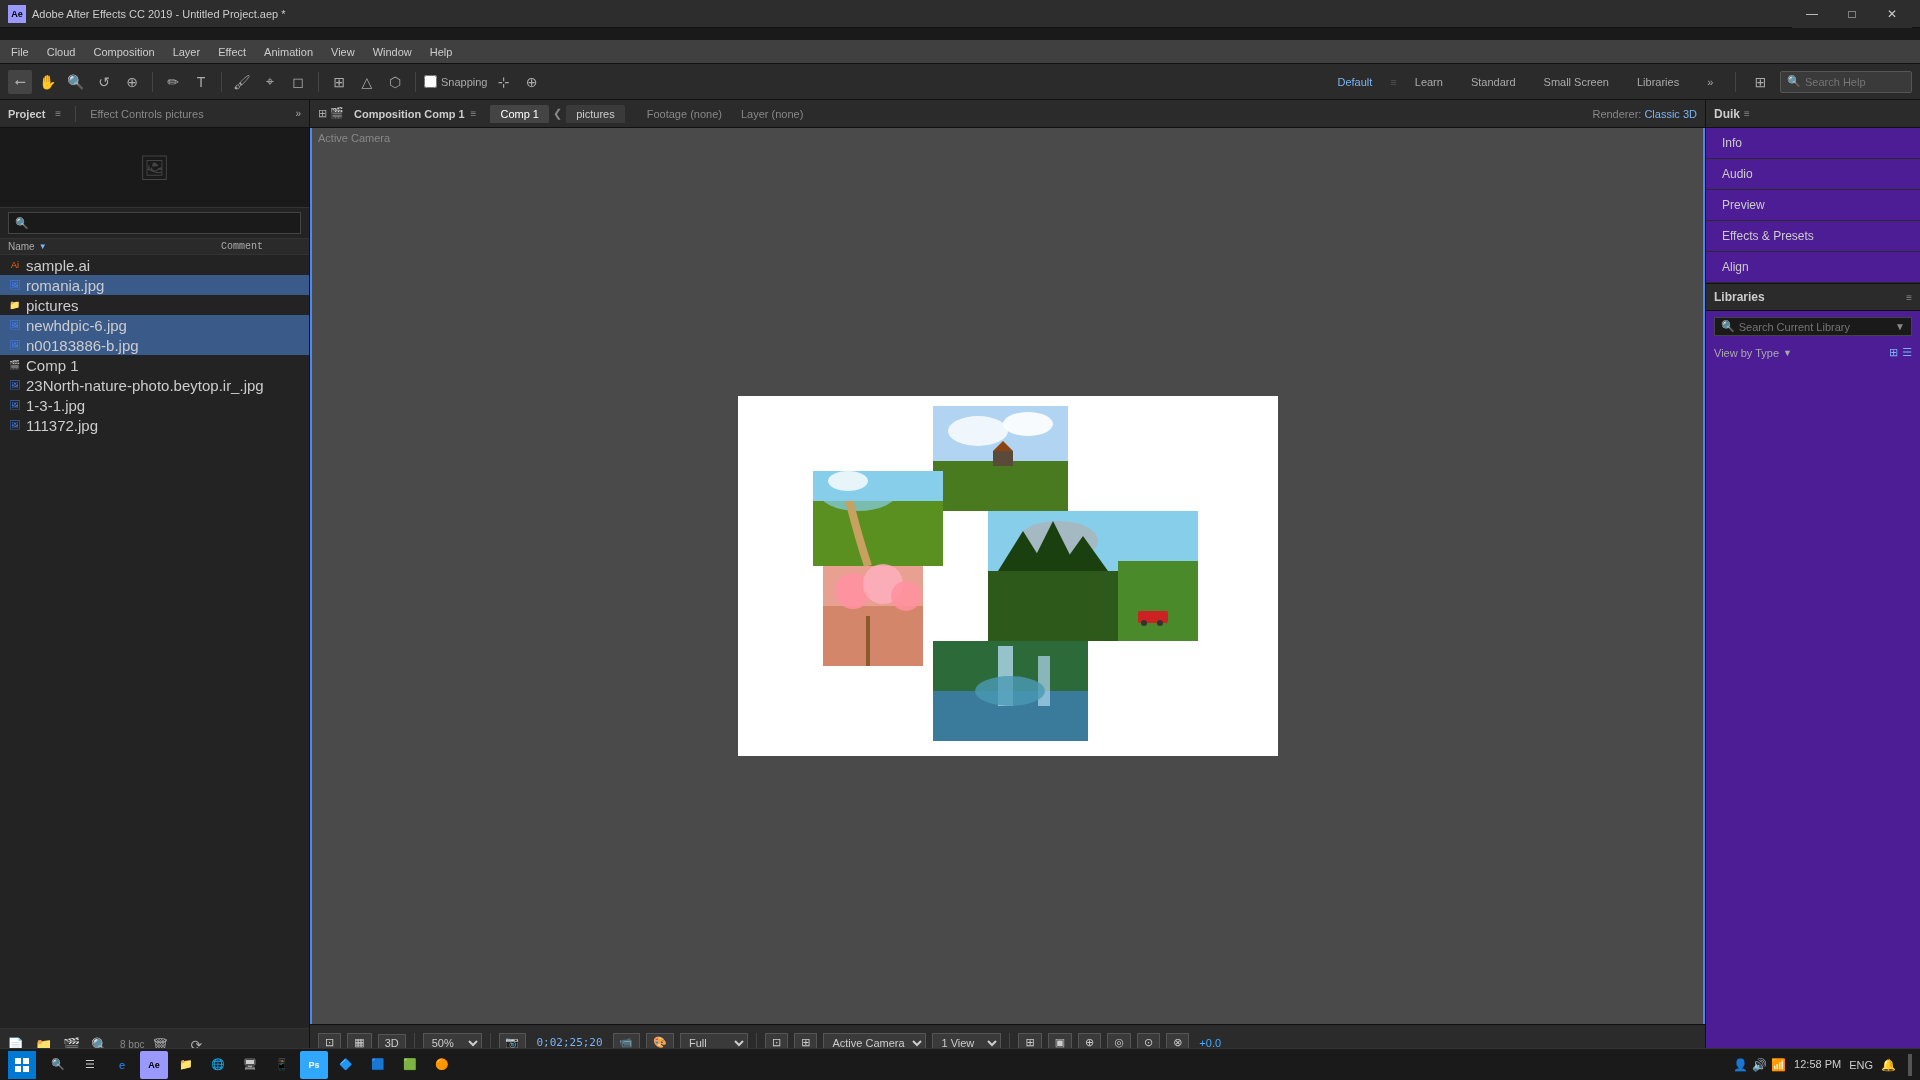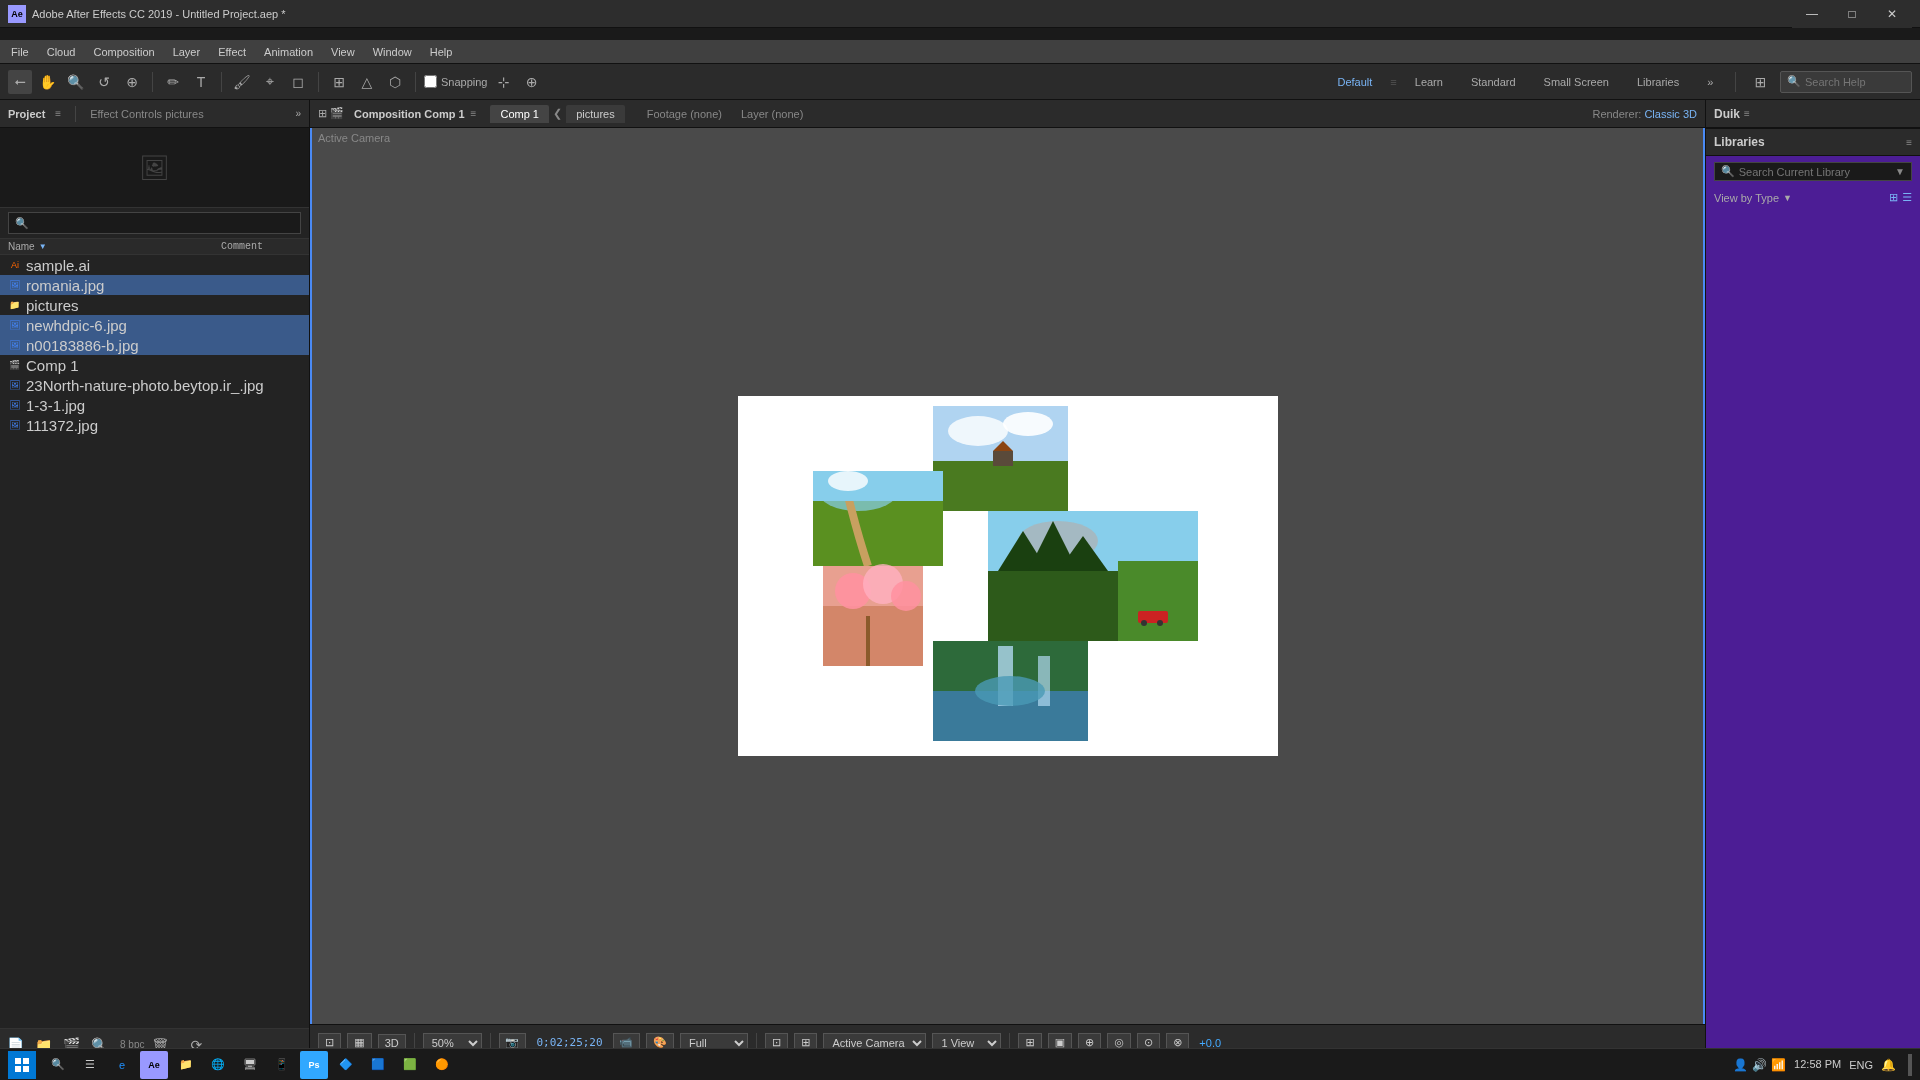--- a/index.html
+++ b/index.html
@@ -395,20 +395,27 @@
       </div>
     </div>
   </div>
 
   <div id="right-panel">
     <div id="right-panel-header">
       <span style="color:#ccc;font-size:12px;font-weight:bold;">Duik</span>
       <span style="color:#888;font-size:10px;margin-left:4px;">≡</span>
     </div>
 
+    <div class="right-panel-items">
+      <div class="right-panel-item">Info</div>
+      <div class="right-panel-item">Audio</div>
+      <div class="right-panel-item">Preview</div>
+      <div class="right-panel-item">Effects &amp; Presets</div>
+      <div class="right-panel-item">Align</div>
+    </div>
 
     <div class="libraries-section">
       <div class="libraries-header">
         <span class="libs-title">Libraries</span>
         <span class="libs-menu" style="color:#888;font-size:10px;">≡</span>
       </div>
 
       <div class="search-library">
         <span style="color:#888;">🔍</span>
         <input type="text" style="background: transparent; border: none; color: rgb(170, 170, 170); font-size: 11px; flex: 1 1 0%; outline: none;" placeholder="Search Current Library">

